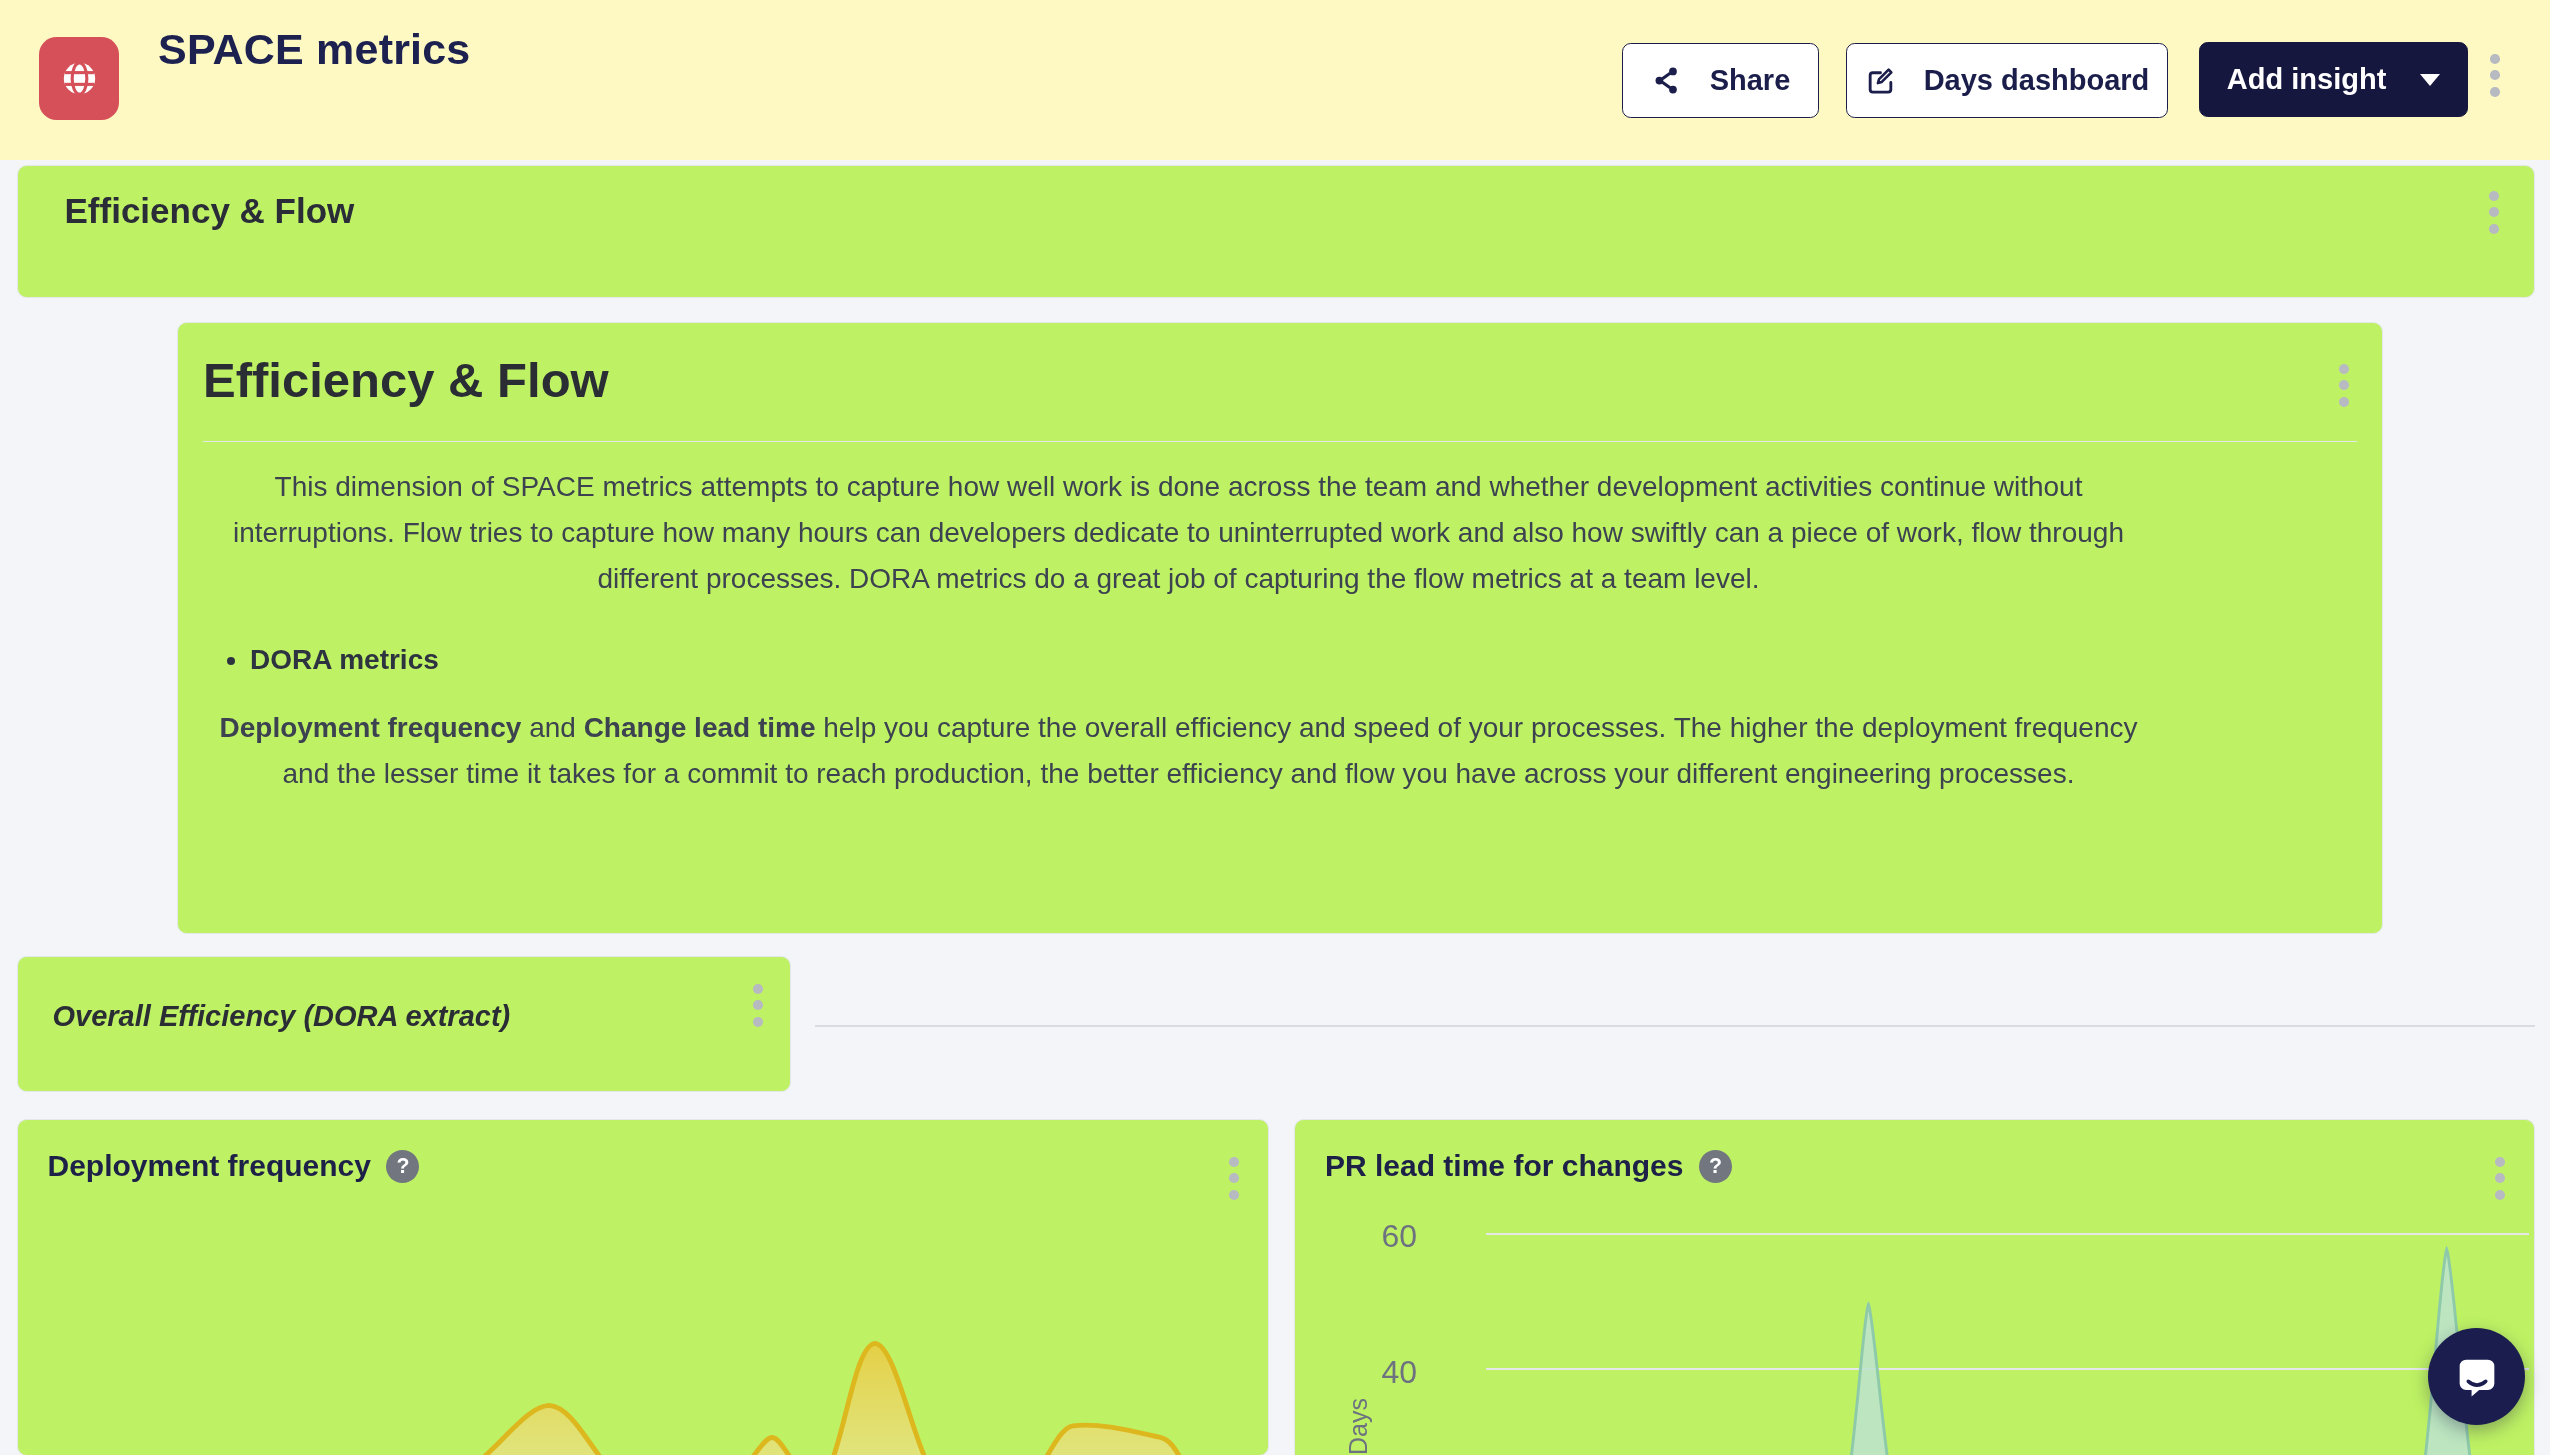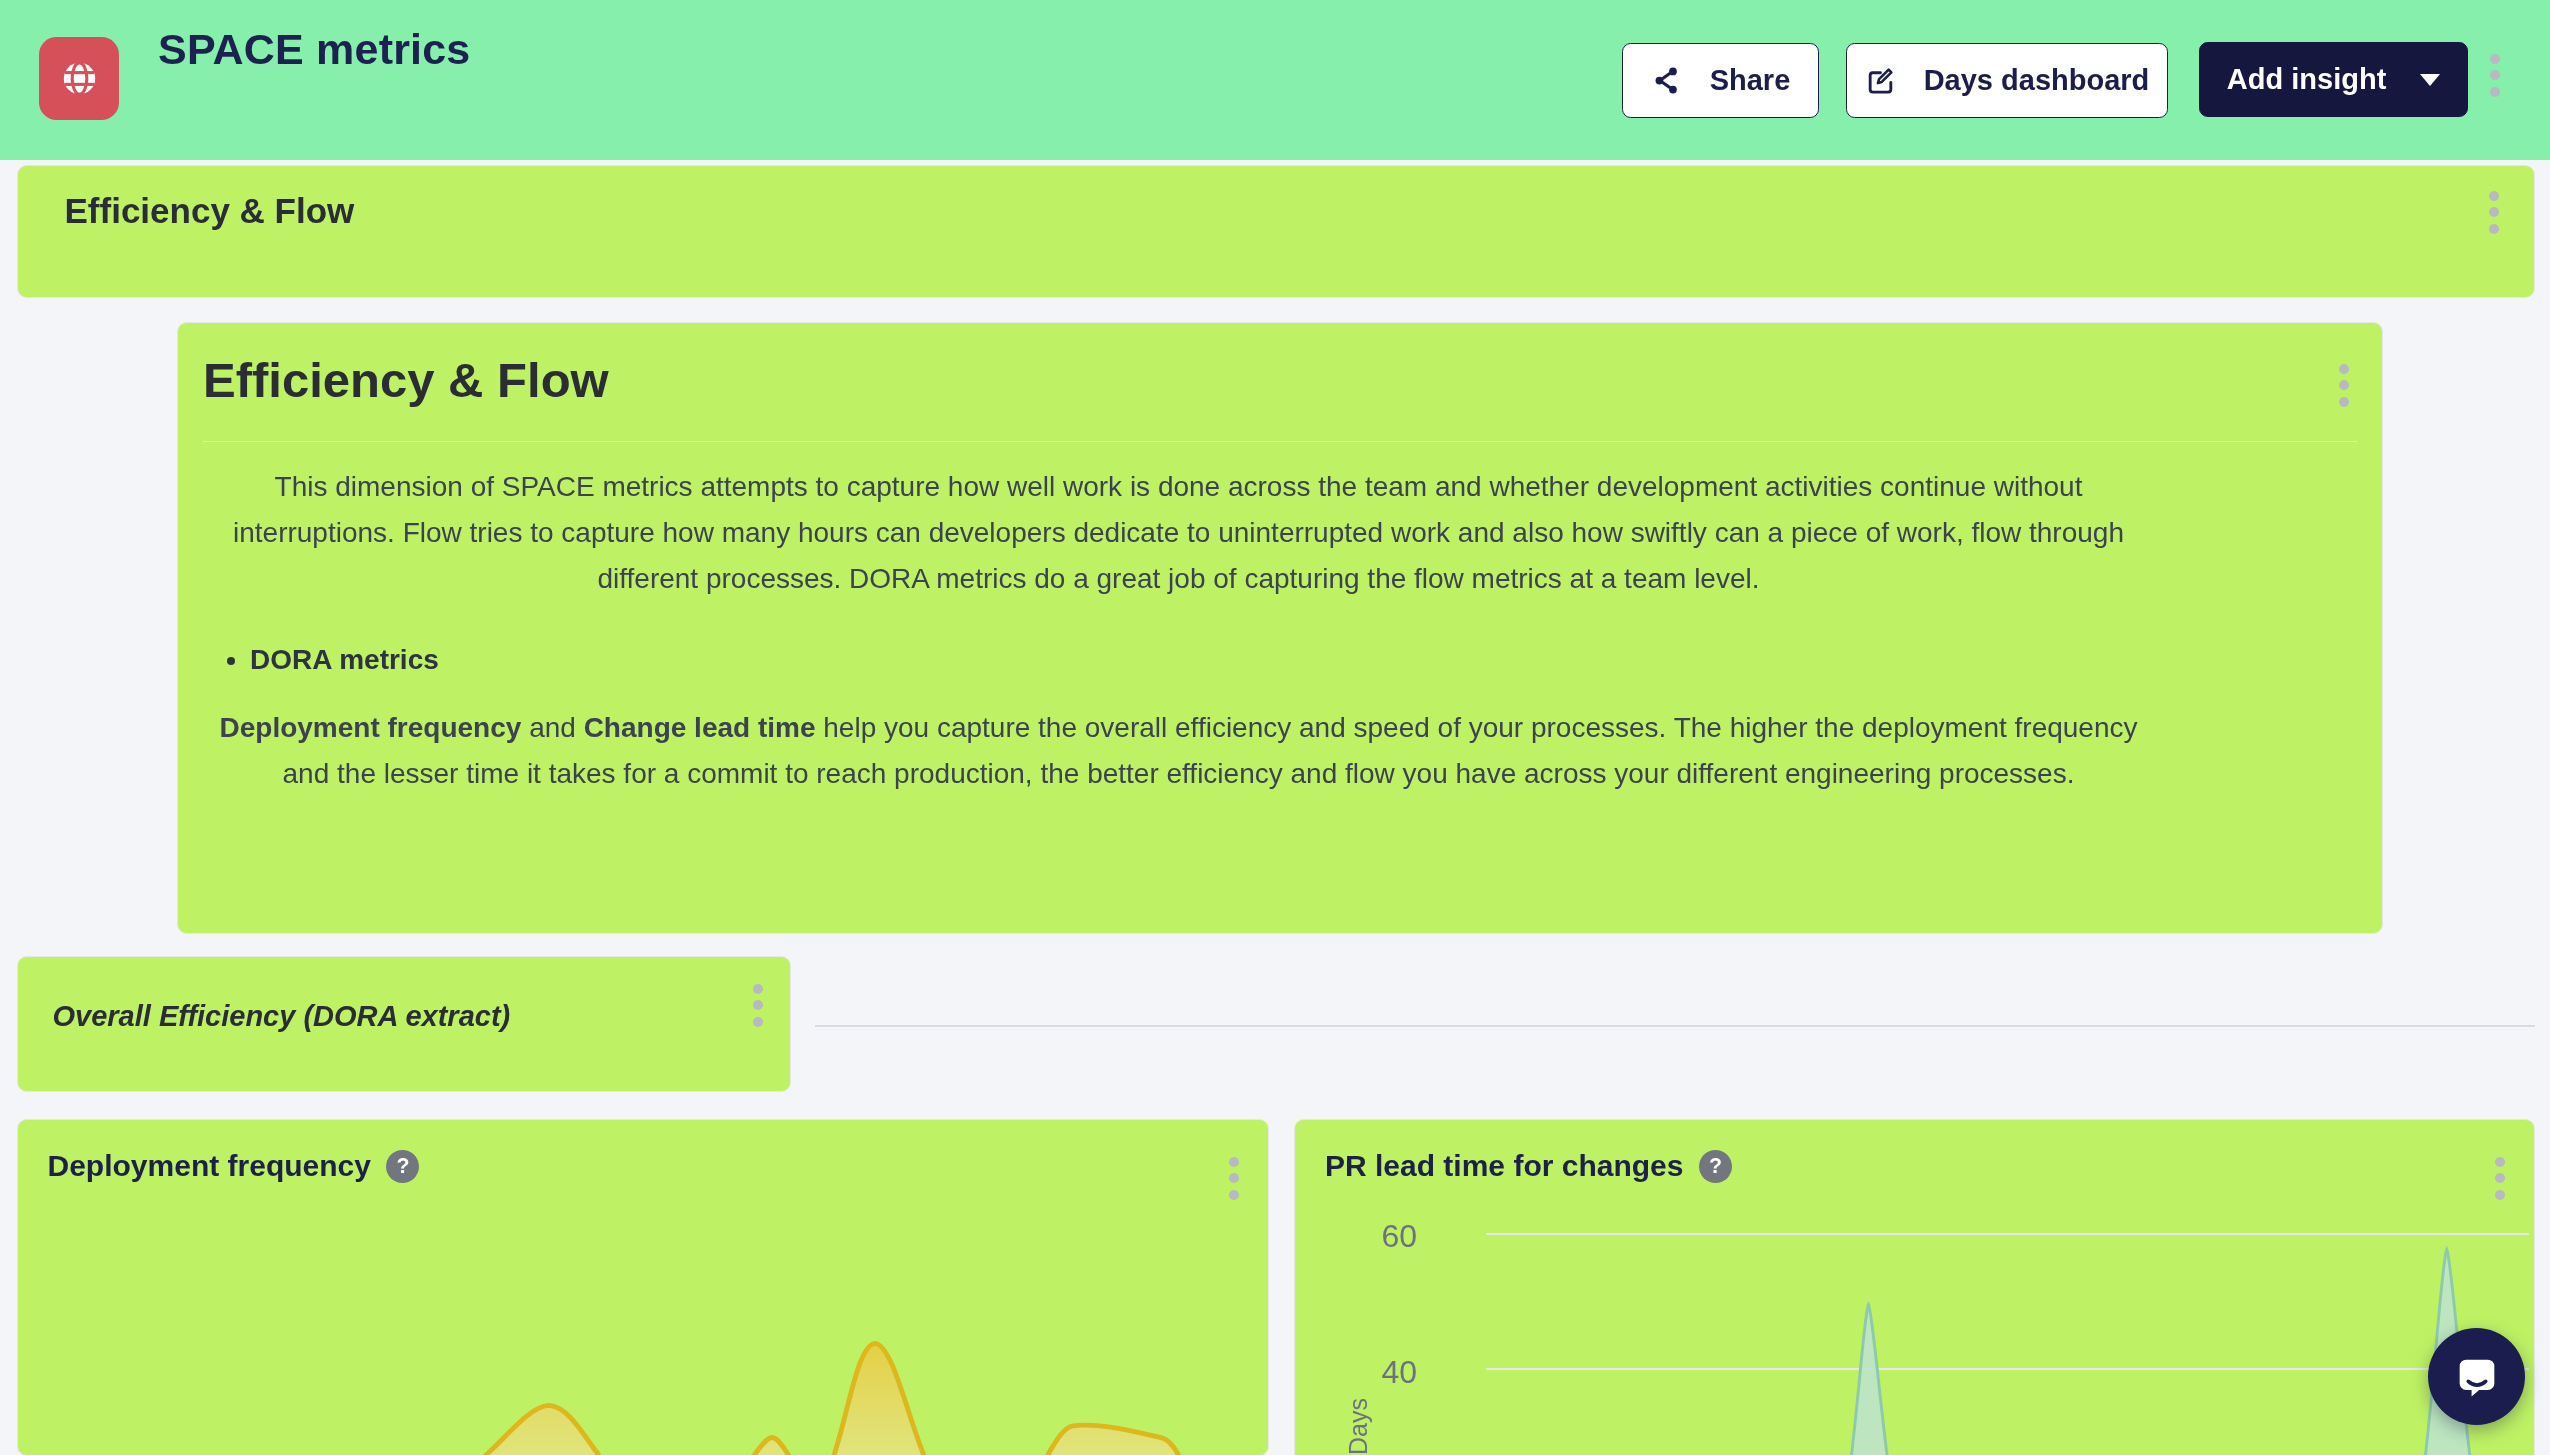--- a/index.html
+++ b/index.html
@@ -6,21 +6,21 @@
   html,body { width:2550px; height:1456px; overflow:hidden; }
   body {
     font-family:"Liberation Sans","DejaVu Sans",sans-serif;
     background:#f4f5f8;
     color:#3c4250;
     position:relative;
   }
   .abs { position:absolute; }
 
   
-  .topbar { left:0; top:0; width:2550px; height:160px; background:#86efac; }
+  .topbar { left:0; top:0; width:2550px; height:160px; background:#fef9c3; }
   .logo {
     left:39px; top:37px; width:80px; height:83px; border-radius:17.5px;
     background:#d6505a; display:flex; align-items:center; justify-content:center;
   }
   .page-title { left:158px; top:25px; font-size:43px; font-weight:bold; color:#1c2150; letter-spacing:0.2px; }
   .page-subtitle { left:158px; top:95px; font-size:27px; color:#6c7080; }
 
   .btn {
     height:75px; border:1.9px solid #1b1e4a; border-radius:8.7px; background:#fff;
     display:flex; align-items:center; justify-content:center; gap:28px;

